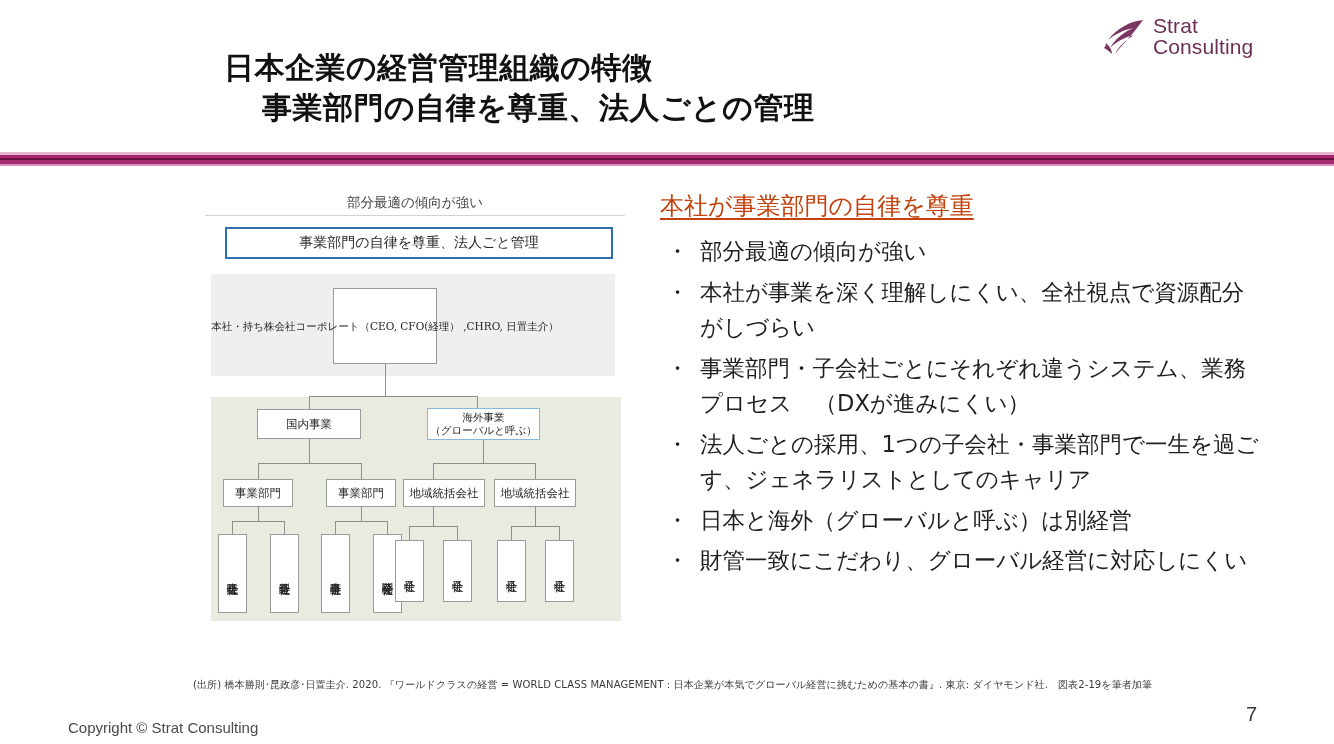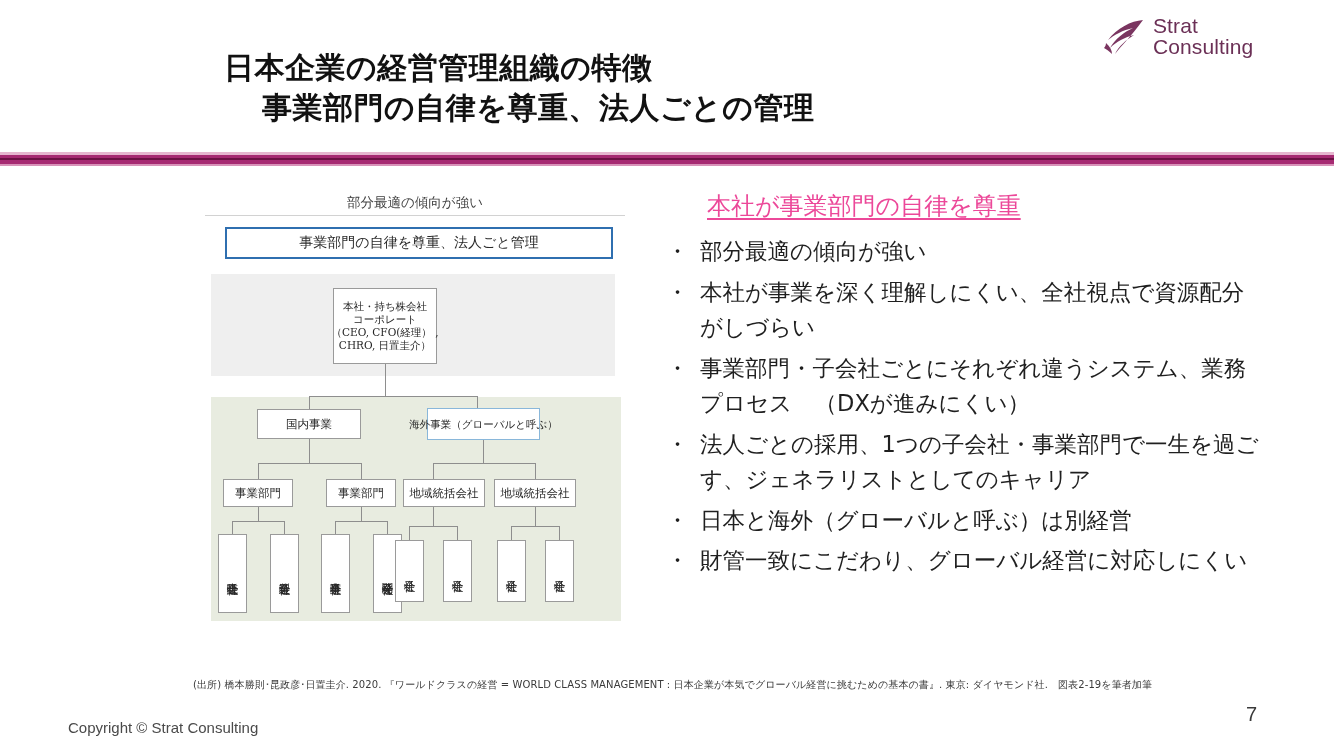--- a/index.html
+++ b/index.html
@@ -106,25 +106,25 @@
     display: flex; align-items: center; justify-content: center;
     text-align: center;
     font-family: "DejaVu Serif", "Liberation Serif", serif;
     color: #262626;
     line-height: 1.22;
     z-index: 3;
   }
   .node.blue { border: 1px solid #89b7da; }
   .node.corp {
     font-size: 10.5px; padding: 2px 4px;
-    flex-direction: column;
+    flex-direction: row;
   }
   .node.corp span { display: block; white-space: nowrap; }
   .node.mid { font-size: 11.5px; text-align: right; }
-  .node.mid.two { font-size: 10.5px; flex-direction: row; }
+  .node.mid.two { font-size: 10.5px; flex-direction: column; }
   .node.mid.two span { display: block; white-space: nowrap; }
   .node.unit { font-size: 11.5px; }
   .node.vert {
     writing-mode: vertical-rl;
     text-orientation: upright;
     font-size: 11.5px;
     letter-spacing: 0px;
     padding: 3px 0;
   }
 
@@ -135,26 +135,25 @@
   }
   .conn.h { height: 1px; }
   .conn.v { width: 1px; }
 
   
   #right-col {
     position: absolute; left: 660px; top: 190px; width: 600px;
   }
   #right-col .lead {
     font-size: 24px;
-    color: #ec4899;
+    color: #c2410c;
     text-decoration: underline;
     text-underline-offset: 4px;
     margin-bottom: 12px;
     font-family: Liberation Sans, sans-serif;
-    margin-left: 47px;
   }
   #right-col ul { list-style: none; margin: 0; padding: 0; }
   #right-col li {
     display: flex;
     font-size: 22.5px;
     line-height: 1.58;
     color: #1f1f1f;
     margin-bottom: 5px;
     font-family: "DejaVu Sans", "Liberation Sans", sans-serif;
   }

